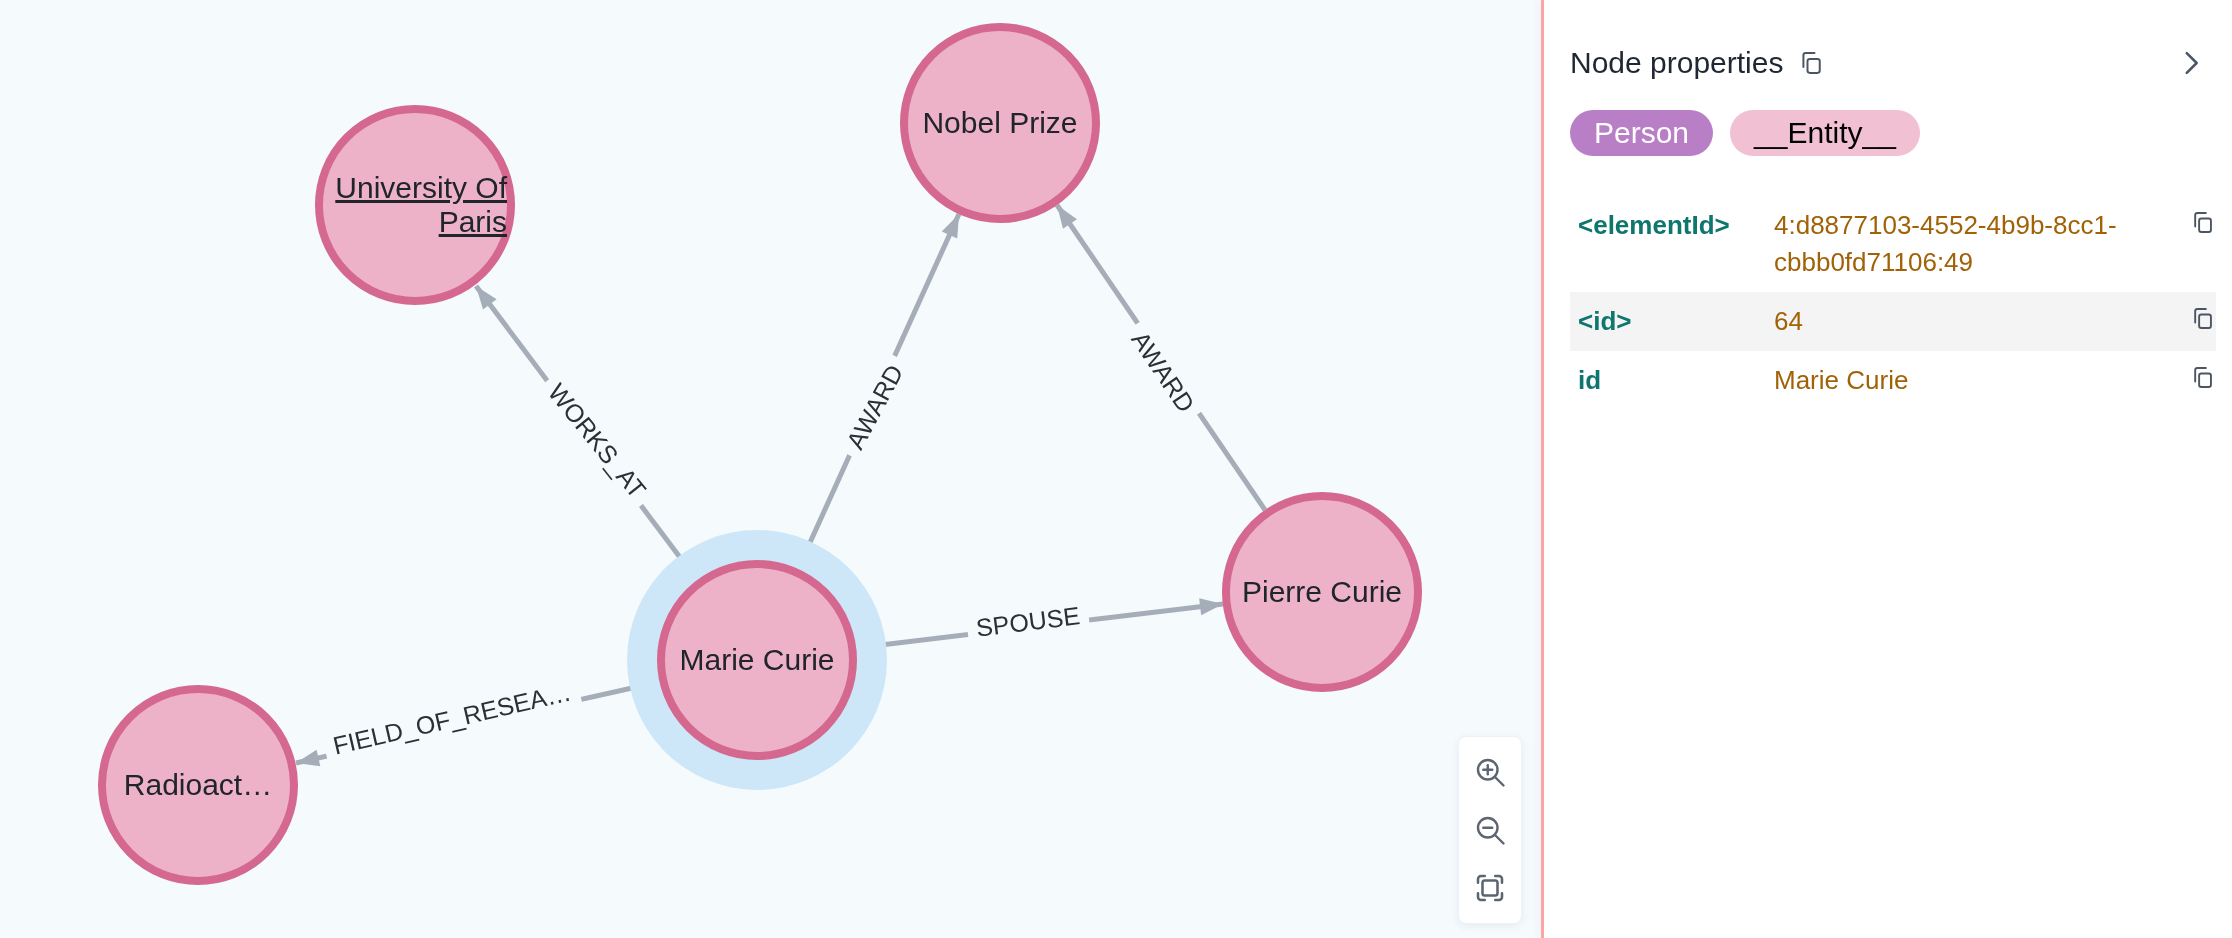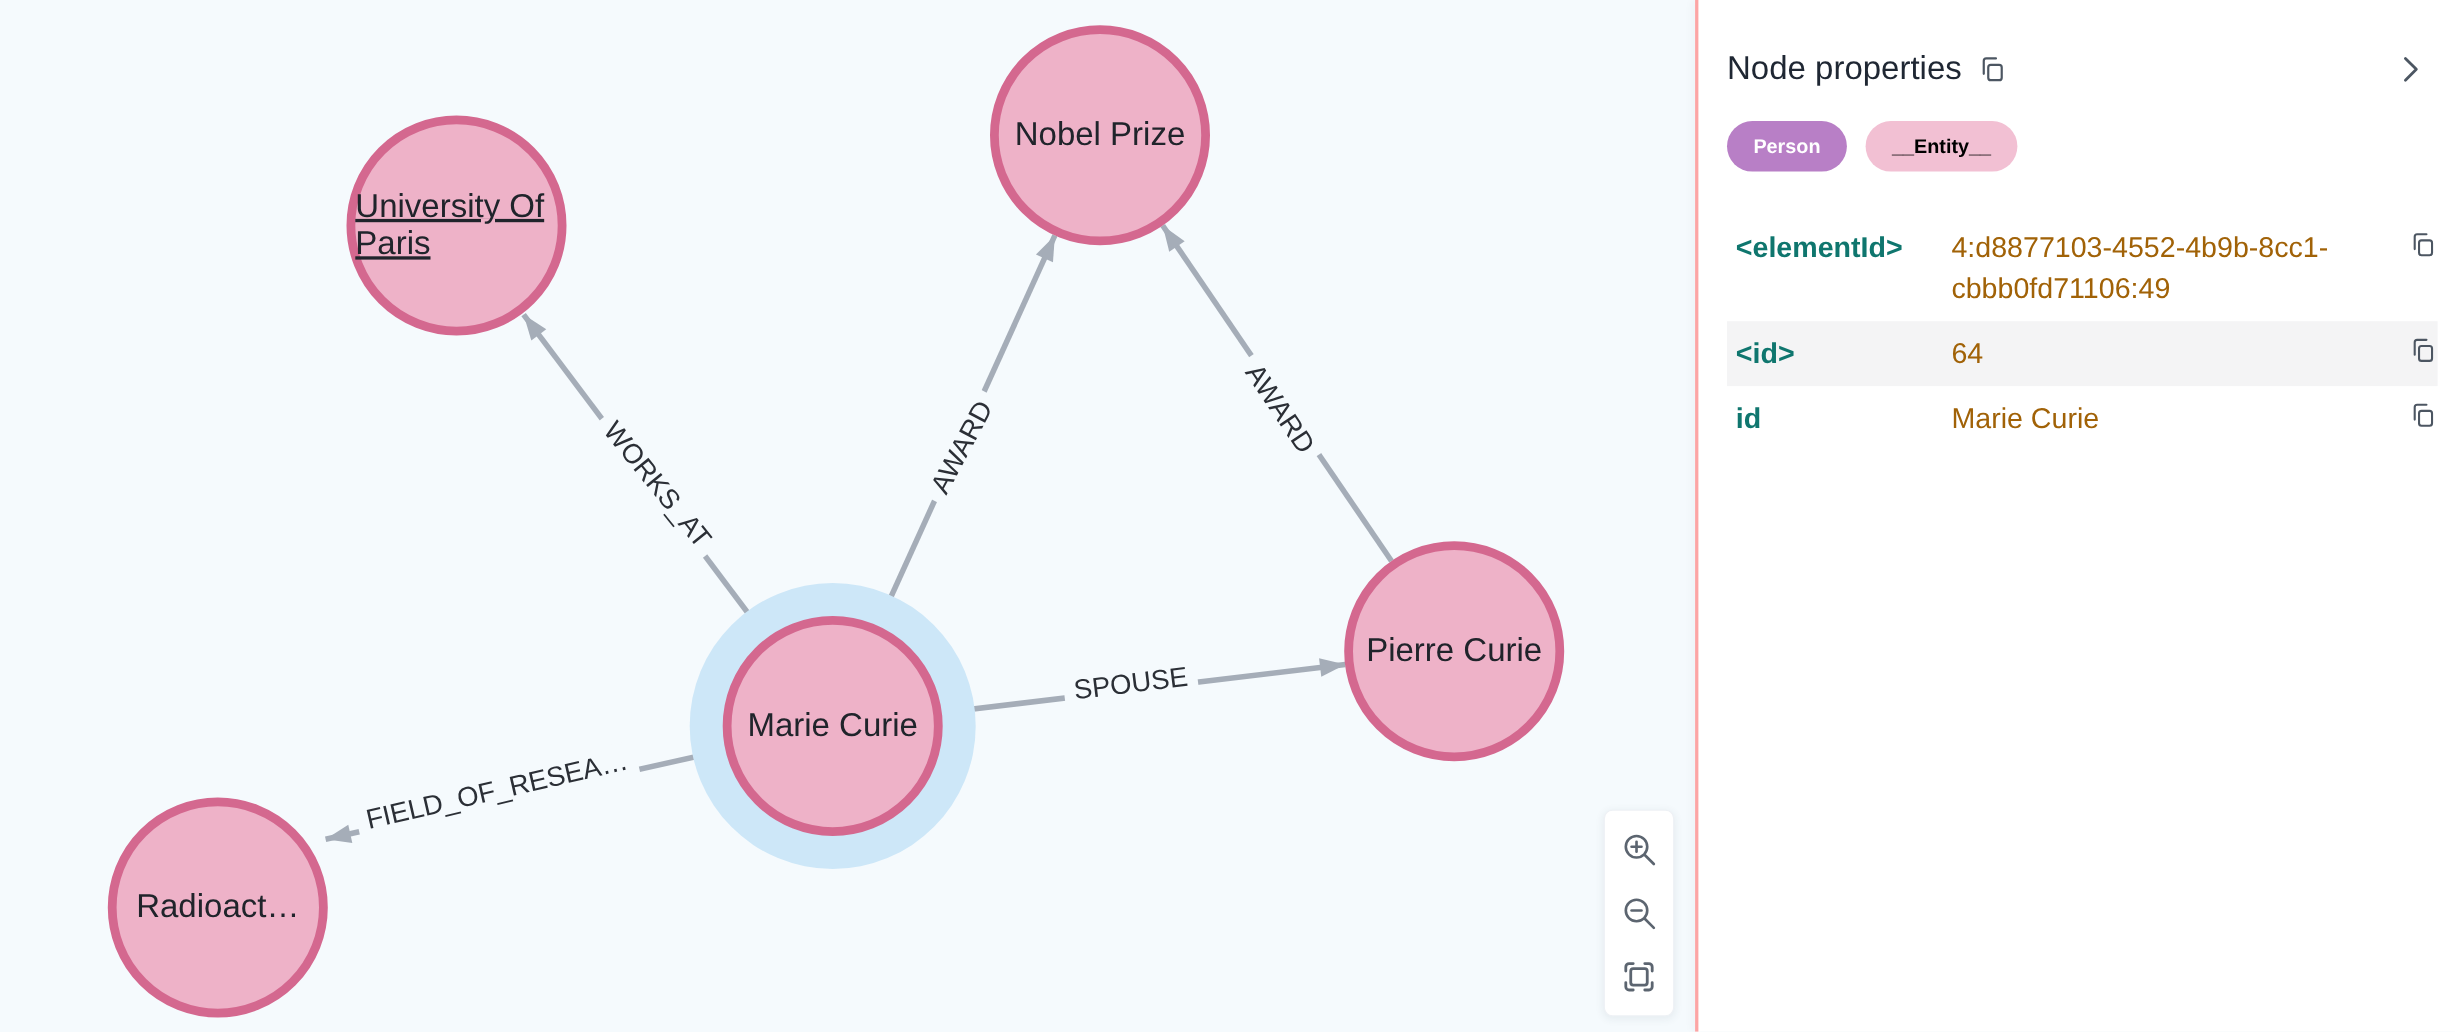--- a/index.html
+++ b/index.html
@@ -18,21 +18,21 @@
     background: #f5fafd;
   }
   .edges-svg { position: absolute; left: 0; top: 0; }
   .node {
     position: absolute;
     width: 200px; height: 200px;
     border-radius: 50%;
     background: #eeb2c8;
     border: 8px solid #d4688f;
     display: flex; align-items: center; justify-content: center;
-    text-align: left;
+    text-align: right;
     font-size: 30px; line-height: 1.12; color: #20242b;
     cursor: pointer;
   }
   .node.selected { box-shadow: 0 0 0 30px #cde7f8; }
   .edge-label {
     position: absolute;
     transform: translate(-50%, -50%);
     white-space: nowrap;
     font-size: 25px; color: #2b2f36;
     background: #f5fafd;
@@ -90,21 +90,21 @@
   .collapse-btn {
     position: absolute; top: 46px; right: 24px;
     background: none; border: none; cursor: pointer; color: #4c5662;
   }
   .badges { display: flex; gap: 17px; margin-top: 28px; }
   .badge {
     height: 46px;
     display: inline-flex; align-items: center; justify-content: center;
     padding: 0 24px;
     border-radius: 23px;
-    font-size: 18px; font-weight: bold;
+    font-size: 30px; font-weight: normal;
     border: none; cursor: pointer;
   }
   .badge.person { background: #b87fc6; color: #ffffff; }
   .badge.entity { background: #f2c0d3; color: #000000; }
 
   .prop-table { margin-top: 40px; }
   .prop-row {
     display: grid;
     grid-template-columns: 196px 1fr 44px;
     align-items: start;
@@ -145,21 +145,21 @@
     </div>
 
     <div class="node selected" style="left:657px; top:560px;">
       <span>Marie Curie</span>
     </div>
 
     <div class="node" style="left:1222px; top:492px;">
       <span>Pierre Curie</span>
     </div>
 
-    <div class="node" style="left:98px; top:725px;">
+    <div class="node" style="left:98px; top:685px;">
       <span>Radioact…</span>
     </div>
 
     <div class="edge-label r51" style="left:597px; top:441px;">WORKS_AT</div>
     <div class="edge-label rm62" style="left:875px; top:407px;">AWARD</div>
     <div class="edge-label r56" style="left:1163px; top:372px;">AWARD</div>
     <div class="edge-label rm7" style="left:1028px; top:622px;">SPOUSE</div>
     <div class="edge-label rm13" style="left:452px; top:719px;">FIELD_OF_RESEA…</div>
 
     <div class="zoom-panel">

